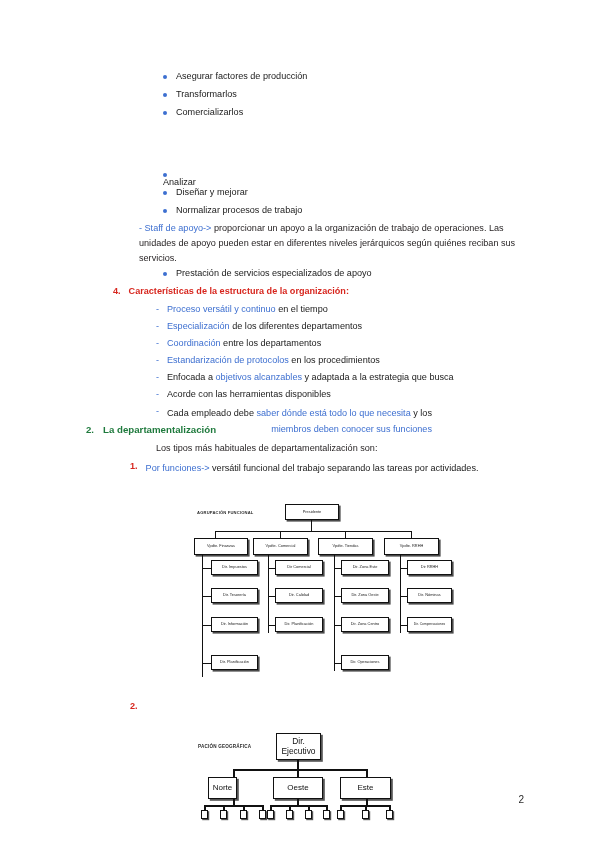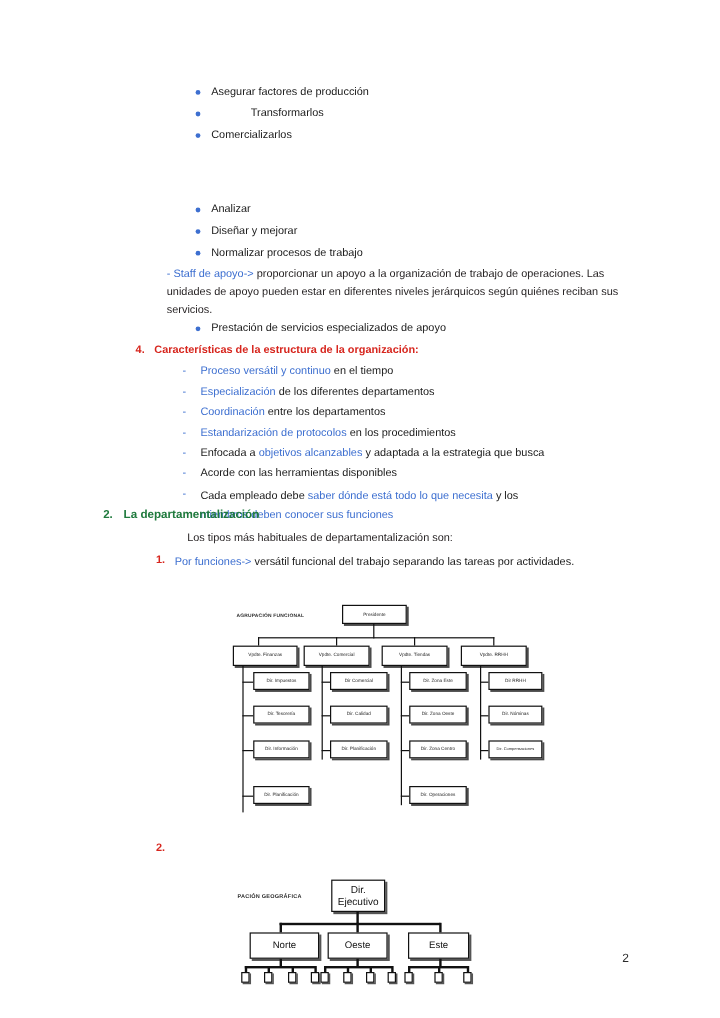--- a/index.html
+++ b/index.html
@@ -28,20 +28,21 @@
   .red  { color: #d7261e; }
   .green{ color: #1f7a3d; font-weight: bold; }
   .bold { font-weight: bold; }
 
   
   .bullet-row {
     position: absolute;
     display: flex;
     align-items: flex-start;
     font-size: 9.1px;
+    text-align: right;
   }
   .bullet-dot {
     width: 4px; height: 4px;
     border-radius: 50%;
     background: #3d6fd0;
     margin-right: 9px;
     margin-top: 4px;
     flex: none;
   }
   .dash-mark {
@@ -160,31 +161,31 @@
 </style>
 </head>
 <body>
 
 <div class="page">
 
   <div class="bullet-row" style="left:163px; top:71px;">
     <span class="bullet-dot"></span>
     <span>Asegurar  factores de producción</span>
   </div>
-  <div class="bullet-row" style="left:163px; top:89px;gap:33px;">
+  <div class="bullet-row" style="left:163px; top:89px;">
     <span class="bullet-dot"></span>
     <span>Transformarlos</span>
   </div>
   <div class="bullet-row" style="left:163px; top:107px;">
     <span class="bullet-dot"></span>
     <span>Comercializarlos</span>
   </div>
 
 
-  <div class="bullet-row" style="left:163px; top:169px;">
+  <div class="bullet-row" style="left:163px; top:169px;flex-direction:column;">
     <span class="bullet-dot"></span>
     <span>Analizar</span>
   </div>
   <div class="bullet-row" style="left:163px; top:187px;">
     <span class="bullet-dot"></span>
     <span>Diseñar y mejorar</span>
   </div>
   <div class="bullet-row" style="left:163px; top:205px;">
     <span class="bullet-dot"></span>
     <span>Normalizar procesos de trabajo</span>
@@ -314,21 +315,21 @@
       <span>Dir.</span>
       <span>Ejecutivo</span>
     </div>
 
     <div class="oc2-line" style="left:107px; top:30px; width:1.6px; height:10px;"></div>
     <div class="oc2-line" style="left:43px;  top:39px; width:134px; height:1.6px;"></div>
     <div class="oc2-line" style="left:43px;  top:39px; width:1.6px; height:9px;"></div>
     <div class="oc2-line" style="left:107px; top:39px; width:1.6px; height:9px;"></div>
     <div class="oc2-line" style="left:176px; top:39px; width:1.6px; height:9px;"></div>
 
-    <div class="oc2-box" style="left:18px;  top:47px; width:58px; height:22px;">Norte</div>
+    <div class="oc2-box" style="left:18px;  top:47px; width:29px; height:22px;">Norte</div>
     <div class="oc2-box" style="left:83px;  top:47px; width:50px; height:22px;">Oeste</div>
     <div class="oc2-box" style="left:150px; top:47px; width:51px; height:22px;">Este</div>
 
     <div class="oc2-line" style="left:43px; top:69px; width:1.6px; height:7px;"></div>
     <div class="oc2-line" style="left:14px; top:75px; width:59px; height:1.6px;"></div>
     <div class="oc2-line" style="left:14px; top:75px; width:1.6px; height:6px;"></div>
     <div class="oc2-line" style="left:33px; top:75px; width:1.6px; height:6px;"></div>
     <div class="oc2-line" style="left:53px; top:75px; width:1.6px; height:6px;"></div>
     <div class="oc2-line" style="left:72px; top:75px; width:1.6px; height:6px;"></div>
     <div class="oc2-leaf" style="left:11px; top:80px;"></div>

